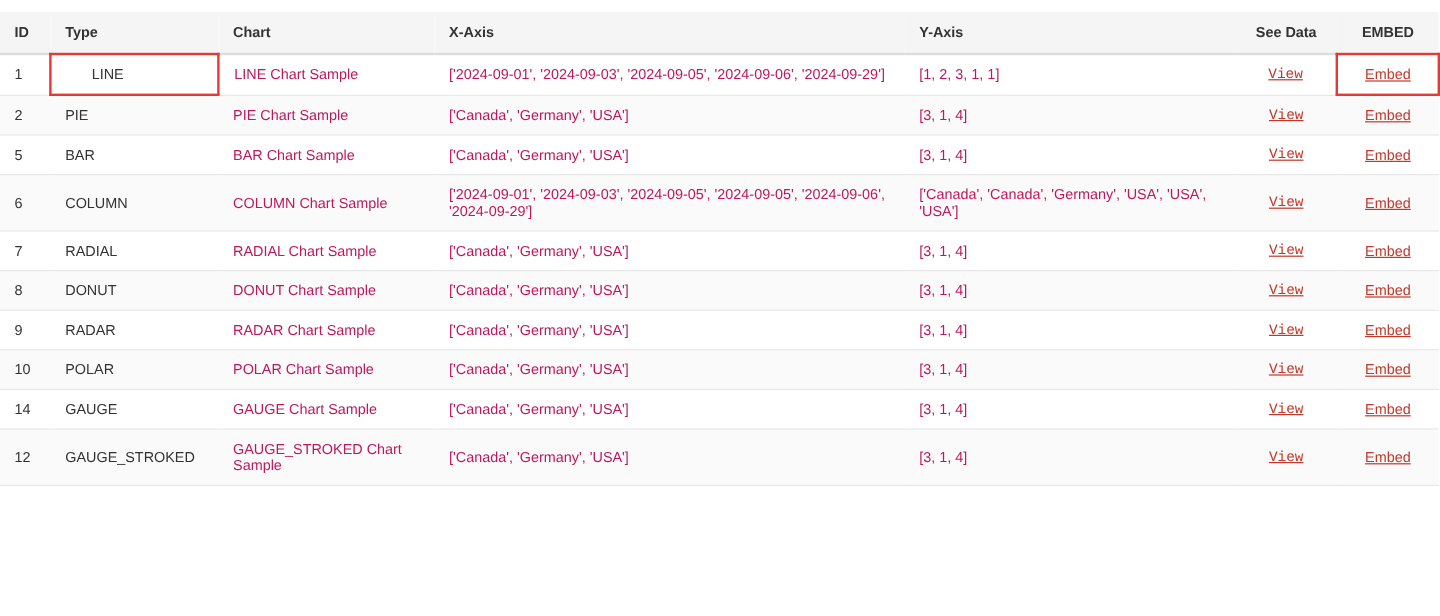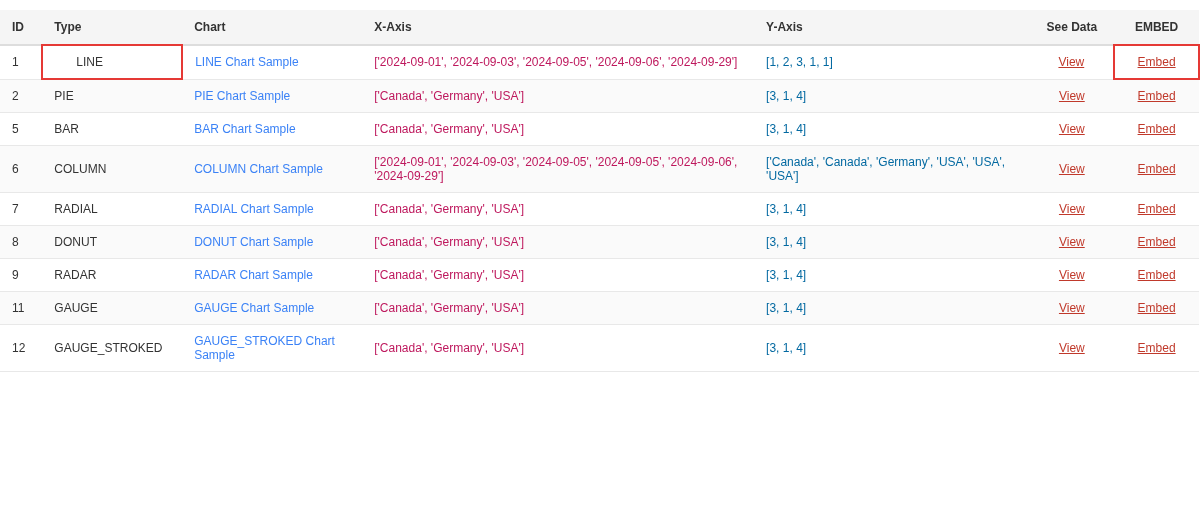--- a/index.html
+++ b/index.html
@@ -40,24 +40,24 @@
       background: #fff;
     }
     tbody td {
       padding: 9px 12px;
       font-size: 12px;
       color: #333;
       vertical-align: middle;
     }
     td.col-id { width: 40px; }
     td.col-type { width: 130px; font-weight: 500; }
-    td.col-info { width: 170px; color: #3b82f6; }
+    td.col-info { width: 170px; color: #be185d; }
     td.col-xaxis { width: 370px; color: #be185d; }
-    td.col-yaxis { width: 260px; color: #0369a1; }
-    td.col-seedata { width: 80px; text-align: center; }
+    td.col-yaxis { width: 260px; color: #be185d; }
+    td.col-seedata { width: 80px; text-align: center; font-family: Liberation Mono, monospace; }
     td.col-embed { width: 80px; text-align: center; }
     .link-view {
       color: #c0392b;
       text-decoration: underline;
       cursor: pointer;
     }
     .link-embed {
       color: #c0392b;
       text-decoration: underline;
       cursor: pointer;
@@ -143,21 +143,30 @@
         <tr>
           <td class="col-id">9</td>
           <td class="col-type">RADAR</td>
           <td class="col-info">RADAR Chart Sample</td>
           <td class="col-xaxis">['Canada', 'Germany', 'USA']</td>
           <td class="col-yaxis">[3, 1, 4]</td>
           <td class="col-seedata"><a class="link-view" href="#">View</a></td>
           <td class="col-embed"><a class="link-embed" href="#">Embed</a></td>
         </tr>
         <tr>
-          <td class="col-id">11</td>
+          <td class="col-id">10</td>
+          <td class="col-type">POLAR</td>
+          <td class="col-info">POLAR Chart Sample</td>
+          <td class="col-xaxis">['Canada', 'Germany', 'USA']</td>
+          <td class="col-yaxis">[3, 1, 4]</td>
+          <td class="col-seedata"><a class="link-view" href="#">View</a></td>
+          <td class="col-embed"><a class="link-embed" href="#">Embed</a></td>
+        </tr>
+        <tr>
+          <td class="col-id">14</td>
           <td class="col-type">GAUGE</td>
           <td class="col-info">GAUGE Chart Sample</td>
           <td class="col-xaxis">['Canada', 'Germany', 'USA']</td>
           <td class="col-yaxis">[3, 1, 4]</td>
           <td class="col-seedata"><a class="link-view" href="#">View</a></td>
           <td class="col-embed"><a class="link-embed" href="#">Embed</a></td>
         </tr>
         <tr>
           <td class="col-id">12</td>
           <td class="col-type">GAUGE_STROKED</td>

